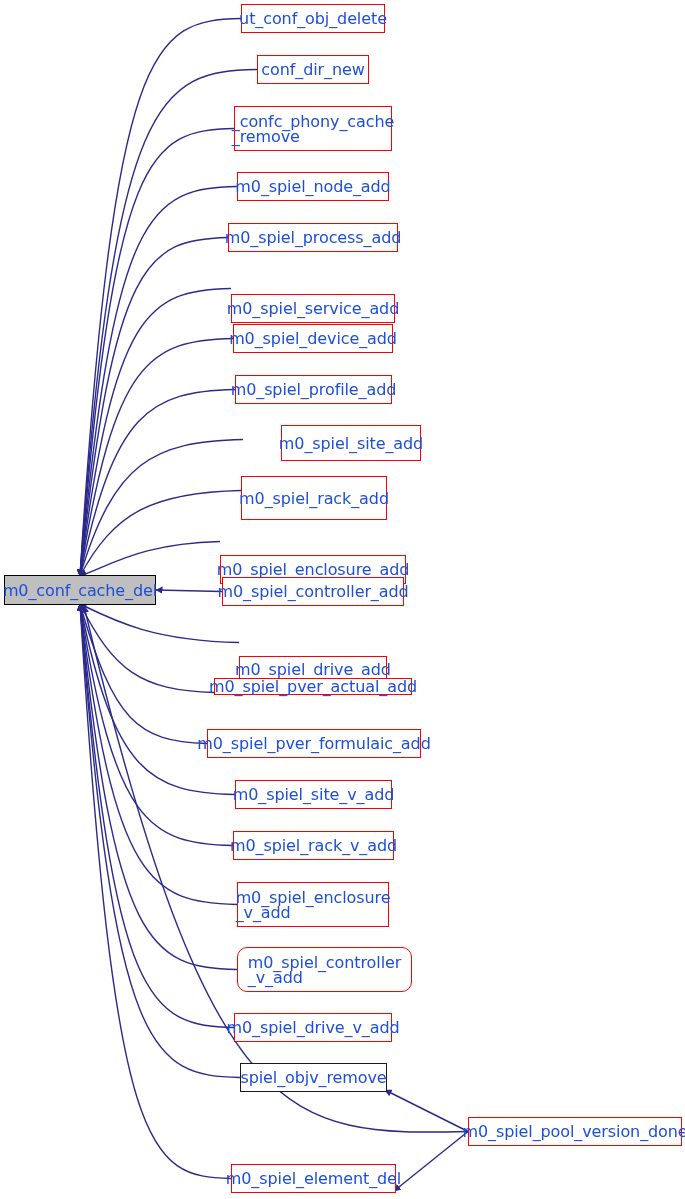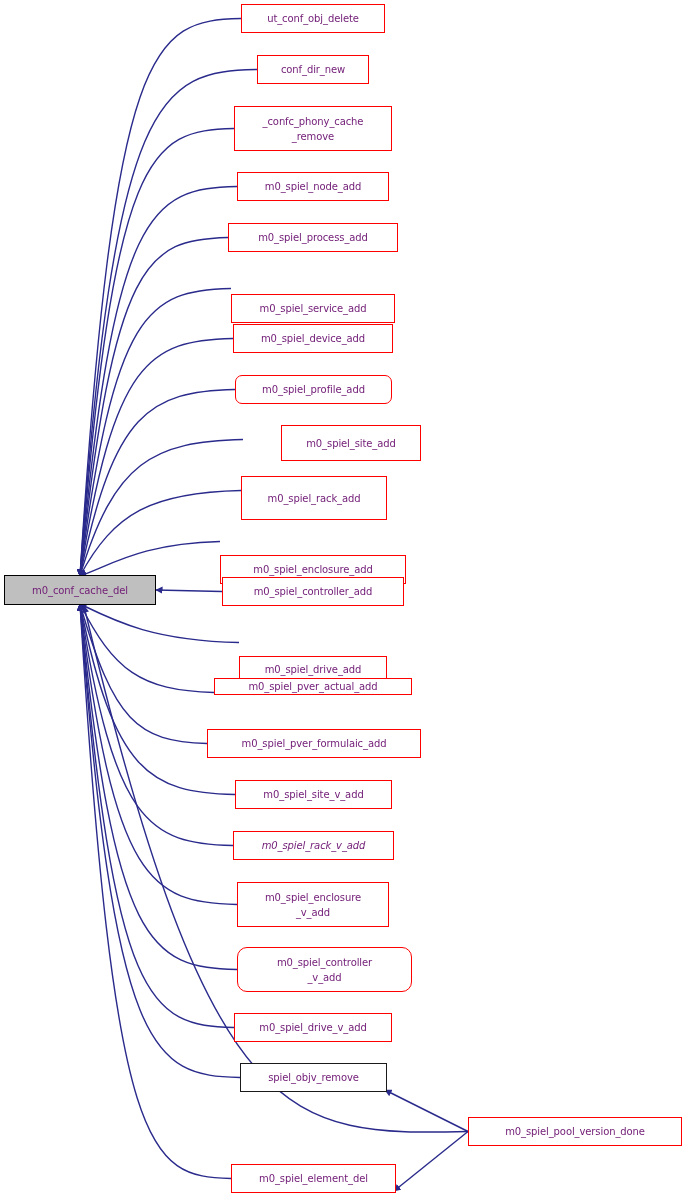--- a/index.html
+++ b/index.html
@@ -21,24 +21,24 @@
     top: 0;
     width: 685px;
     height: 1199px;
   }
   .node {
     position: absolute;
     box-sizing: border-box;
     display: flex;
     align-items: center;
     justify-content: center;
-    text-align: center;
-    font-size: 10px;
+    text-align: left;
+    font-size: 16px;
     line-height: 15px;
-    color: #701a75;
+    color: #1d4ed8;
     background: #ffffff;
     border: 1.6px solid #ff0000;
     white-space: pre-line;
     letter-spacing: -0.1px;
     cursor: pointer;
   }
   .node.black {
     border: 1.6px solid #1a1a1a;
     background: #ffffff;
   }
@@ -93,30 +93,30 @@
   </svg>
 <div class="node center" style="left: 4px; top: 575px; width: 152px; height: 30px;"><span class="label">m0_conf_cache_del</span></div>
     <div class="node" style="left: 241px; top: 4px; width: 144px; height: 29px;"><span class="label">ut_conf_obj_delete</span></div>
     <div class="node" style="left: 257px; top: 55px; width: 112px; height: 29px;"><span class="label">conf_dir_new</span></div>
     <div class="node" style="left: 234px; top: 106px; width: 158px; height: 45px;"><span class="label">_confc_phony_cache
 _remove</span></div>
     <div class="node" style="left: 237px; top: 172px; width: 152px; height: 29px;"><span class="label">m0_spiel_node_add</span></div>
     <div class="node" style="left: 228px; top: 223px; width: 170px; height: 29px;"><span class="label">m0_spiel_process_add</span></div>
     <div class="node" style="left: 231px; top: 258px; width: 164px; height: 29px; margin-top: 36px;"><span class="label">m0_spiel_service_add</span></div>
     <div class="node" style="left: 233px; top: 324px; width: 160px; height: 29px;"><span class="label">m0_spiel_device_add</span></div>
-    <div class="node" style="left: 235px; top: 375px; width: 157px; height: 29px; border-radius: 7px;"><span class="label">m0_spiel_profile_add</span></div>
+    <div class="node" style="left: 235px; top: 375px; width: 157px; height: 29px;"><span class="label">m0_spiel_profile_add</span></div>
     <div class="node" style="left: 243px; top: 425px; width: 140px; height: 36px; margin-left: 38px;"><span class="label">m0_spiel_site_add</span></div>
     <div class="node" style="left: 241px; top: 476px; width: 146px; height: 44px;"><span class="label">m0_spiel_rack_add</span></div>
     <div class="node" style="left: 220px; top: 527px; width: 186px; height: 29px; margin-top: 28px;"><span class="label">m0_spiel_enclosure_add</span></div>
     <div class="node" style="left: 222px; top: 577px; width: 182px; height: 29px;"><span class="label">m0_spiel_controller_add</span></div>
     <div class="node" style="left: 239px; top: 656px; width: 148px; height: 26px;"><span class="label">m0_spiel_drive_add</span></div>
     <div class="node" style="left: 214px; top: 678px; width: 198px; height: 17px;"><span class="label">m0_spiel_pver_actual_add</span></div>
     <div class="node" style="left: 207px; top: 729px; width: 214px; height: 29px;"><span class="label">m0_spiel_pver_formulaic_add</span></div>
     <div class="node" style="left: 235px; top: 780px; width: 157px; height: 29px;"><span class="label">m0_spiel_site_v_add</span></div>
-    <div class="node" style="left: 233px; top: 831px; width: 161px; height: 29px; font-style: italic;"><span class="label">m0_spiel_rack_v_add</span></div>
+    <div class="node" style="left: 233px; top: 831px; width: 161px; height: 29px;"><span class="label">m0_spiel_rack_v_add</span></div>
     <div class="node" style="left: 237px; top: 882px; width: 152px; height: 45px;"><span class="label">m0_spiel_enclosure
 _v_add</span></div>
     <div class="node" style="left: 237px; top: 947px; width: 175px; height: 45px; border-radius: 10px;"><span class="label">m0_spiel_controller
 _v_add</span></div>
     <div class="node" style="left: 234px; top: 1013px; width: 158px; height: 29px;"><span class="label">m0_spiel_drive_v_add</span></div>
     <div class="node black" style="left: 240px; top: 1063px; width: 147px; height: 29px;"><span class="label">spiel_objv_remove</span></div>
     <div class="node" style="left: 468px; top: 1117px; width: 214px; height: 29px;"><span class="label">m0_spiel_pool_version_done</span></div>
     <div class="node" style="left: 231px; top: 1164px; width: 165px; height: 29px;"><span class="label">m0_spiel_element_del</span></div>
   </div>
 

